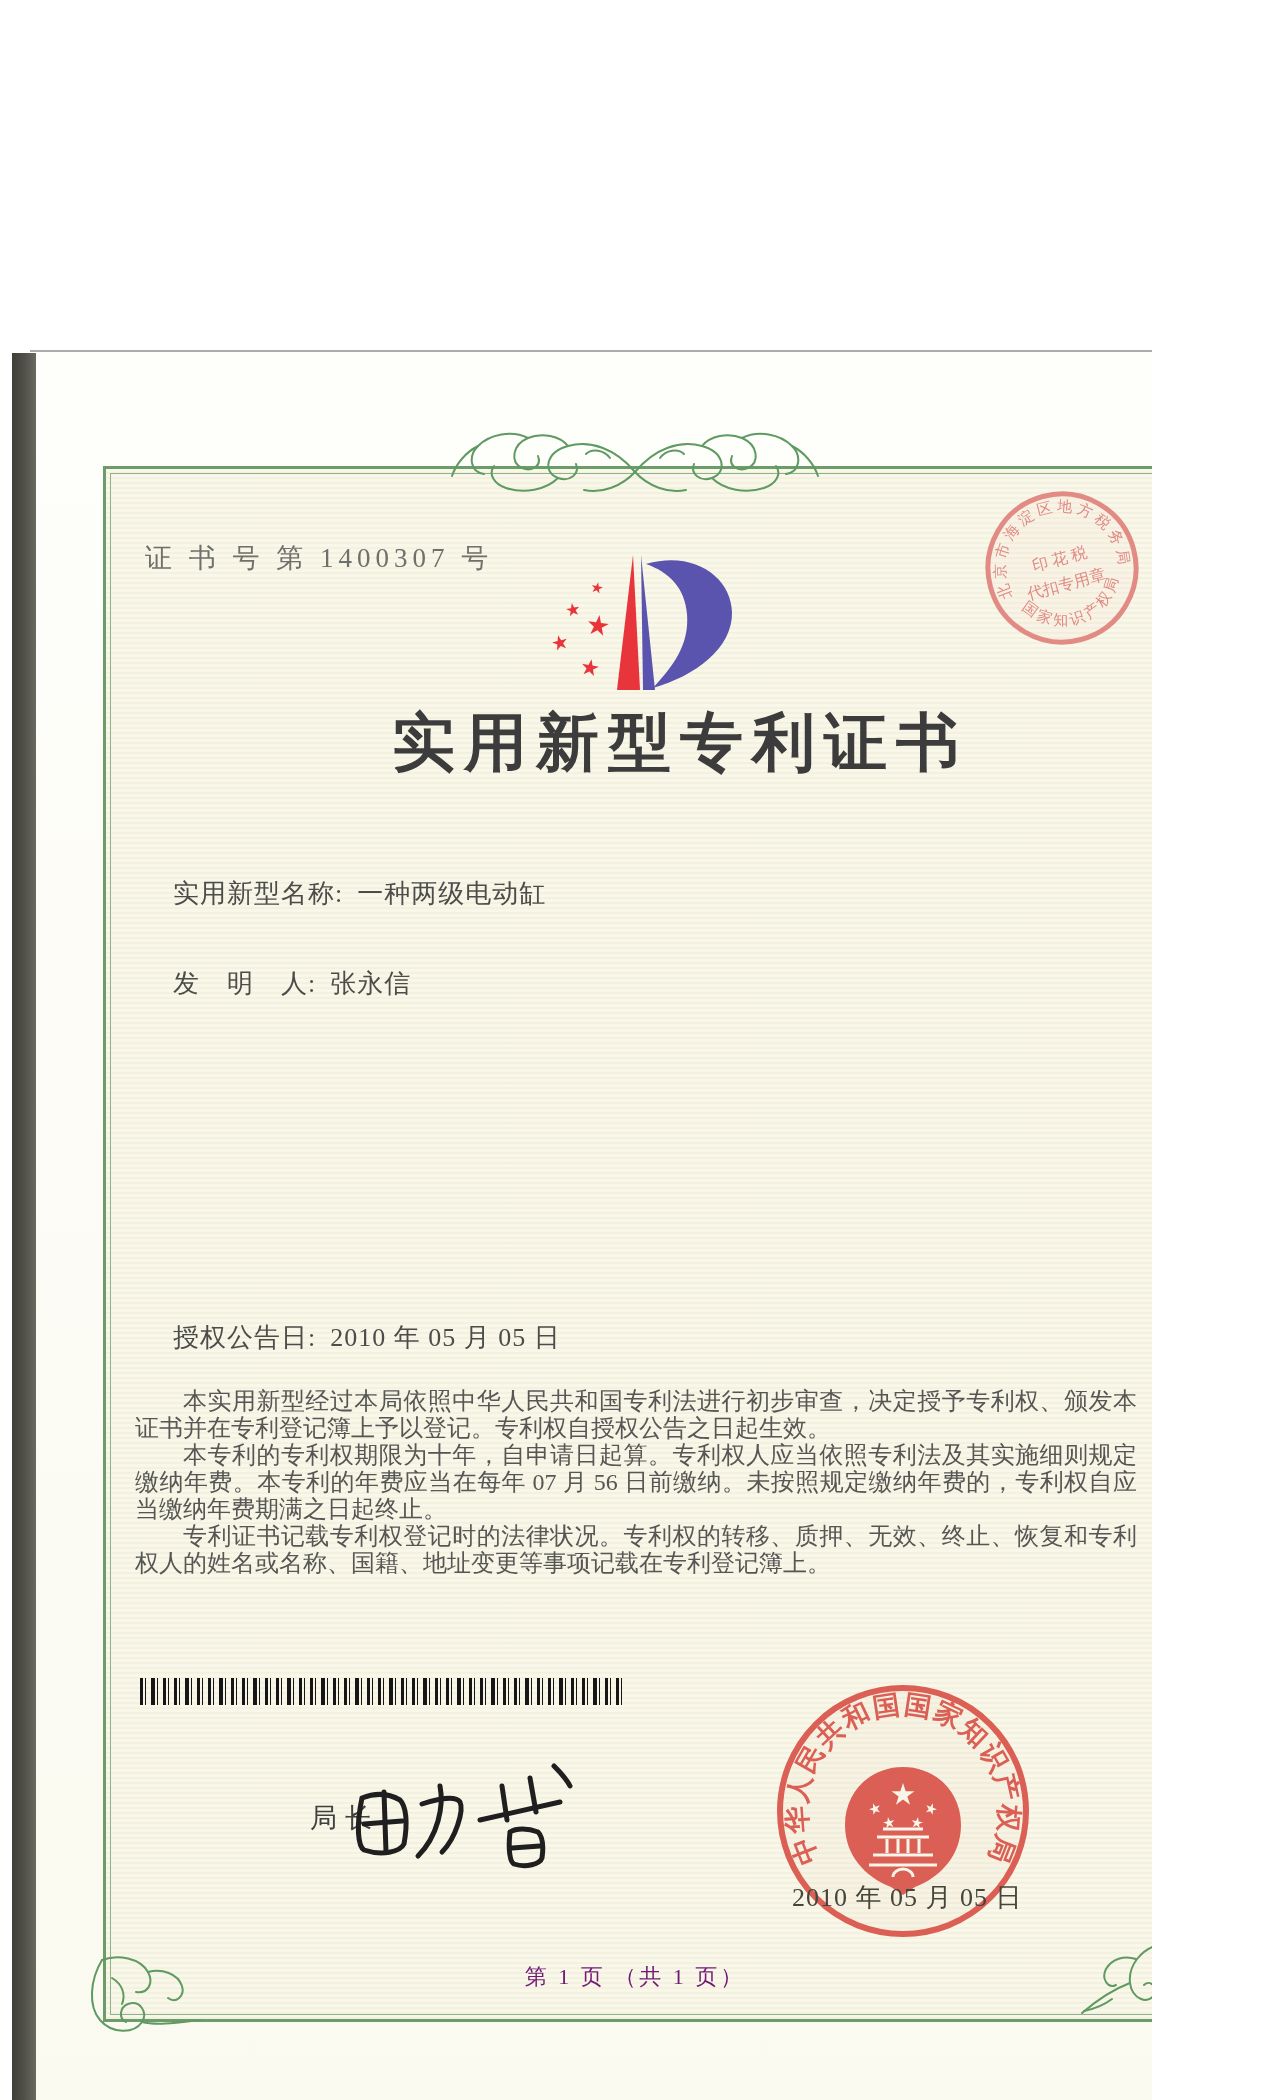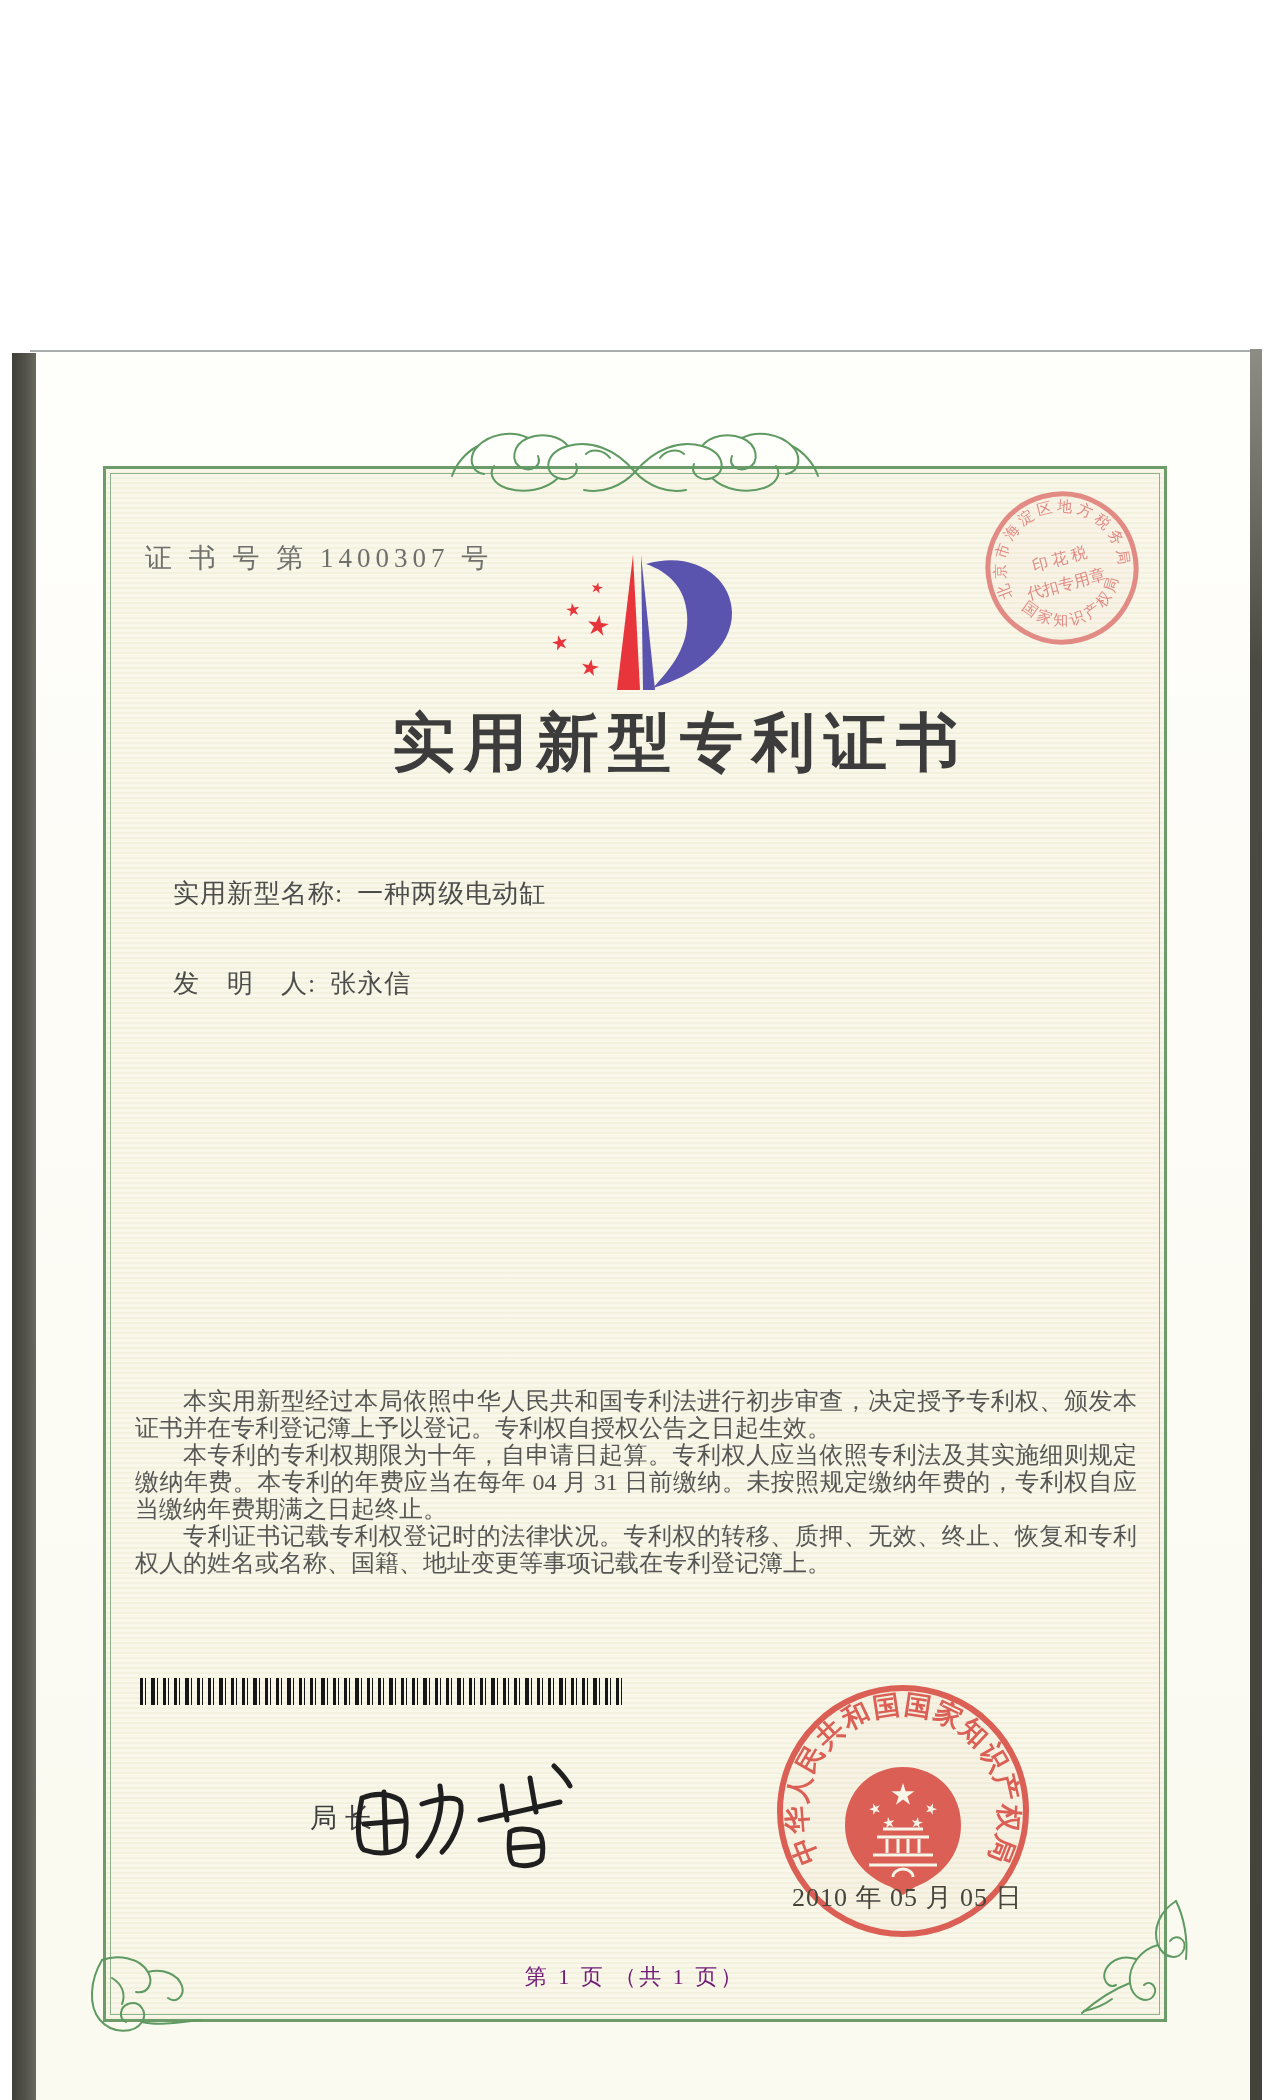--- a/index.html
+++ b/index.html
@@ -1,16 +1,16 @@
 <!DOCTYPE html>
 <html><head>
 <meta charset="utf-8">
 <style>
   html,body{margin:0;padding:0;background:#ffffff;}
-  .canvas{position:relative;width:1275px;height:2100px;background:#ffffff;overflow:hidden;
+  .canvas{position:relative;width:1152px;height:2100px;background:#ffffff;overflow:hidden;
           font-family:"Liberation Serif","DejaVu Serif",serif;}
   .abs{position:absolute;}
   
   .page{left:36px;top:353px;width:1214px;height:1747px;
         background:linear-gradient(180deg,#fefefb 0%,#fcfbf4 60%,#fbfaf0 100%);}
   .page-top-edge{left:30px;top:350px;width:1226px;height:2px;background:#a9aeac;}
   .spine-left{left:12px;top:353px;width:24px;height:1747px;
         background:linear-gradient(90deg,#3f3f39 0%,#52524a 55%,#6a6a61 100%);}
   .spine-right{left:1250px;top:349px;width:12px;height:1751px;
         background:linear-gradient(180deg,#8d8d86 0%,#4a4a42 18%,#43433c 100%);}
@@ -131,24 +131,27 @@
   </svg>
 
   <div class="abs title">实用新型专利证书</div>
 
   <div class="abs field" style="left:173px;top:876px;">
     <span class="lab">实用新型名称:</span><span class="val">一种两级电动缸</span>
   </div>
   <div class="abs field" style="left:173px;top:966px;">
     <span class="lab">发　明　人:</span><span class="val">张永信</span>
   </div>
+  <div class="abs field" style="left:173px;top:1320px;">
+    <span class="lab">授权公告日:</span><span class="val">2010 年 05 月 05 日</span>
+  </div>
 
   <div class="abs bodytext">
     <p>本实用新型经过本局依照中华人民共和国专利法进行初步审查，决定授予专利权、颁发本证书并在专利登记簿上予以登记。专利权自授权公告之日起生效。</p>
-    <p>本专利的专利权期限为十年，自申请日起算。专利权人应当依照专利法及其实施细则规定缴纳年费。本专利的年费应当在每年 04 月 31 日前缴纳。未按照规定缴纳年费的，专利权自应当缴纳年费期满之日起终止。</p>
+    <p>本专利的专利权期限为十年，自申请日起算。专利权人应当依照专利法及其实施细则规定缴纳年费。本专利的年费应当在每年 07 月 56 日前缴纳。未按照规定缴纳年费的，专利权自应当缴纳年费期满之日起终止。</p>
     <p>专利证书记载专利权登记时的法律状况。专利权的转移、质押、无效、终止、恢复和专利权人的姓名或名称、国籍、地址变更等事项记载在专利登记簿上。</p>
   </div>
 
   <div class="abs barcode"></div>
 
   <div class="abs chief">局长</div>
   <svg class="abs" style="left:340px;top:1748px;" width="270" height="145" viewBox="0 0 270 145" aria-label="田力普">
     <g fill="none" stroke="#1f1f1f" stroke-width="5" stroke-linecap="round" stroke-linejoin="round">
       <path d="M22,50 C16,78 18,98 24,102 C42,108 60,104 64,96 C68,74 66,58 60,52 C46,44 32,46 22,50"></path>
       <path d="M24,76 L62,73"></path>

